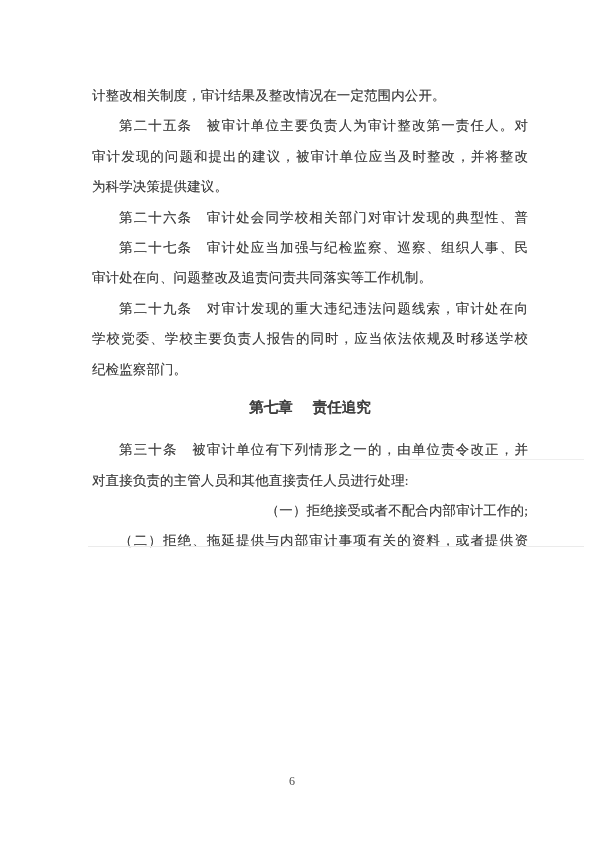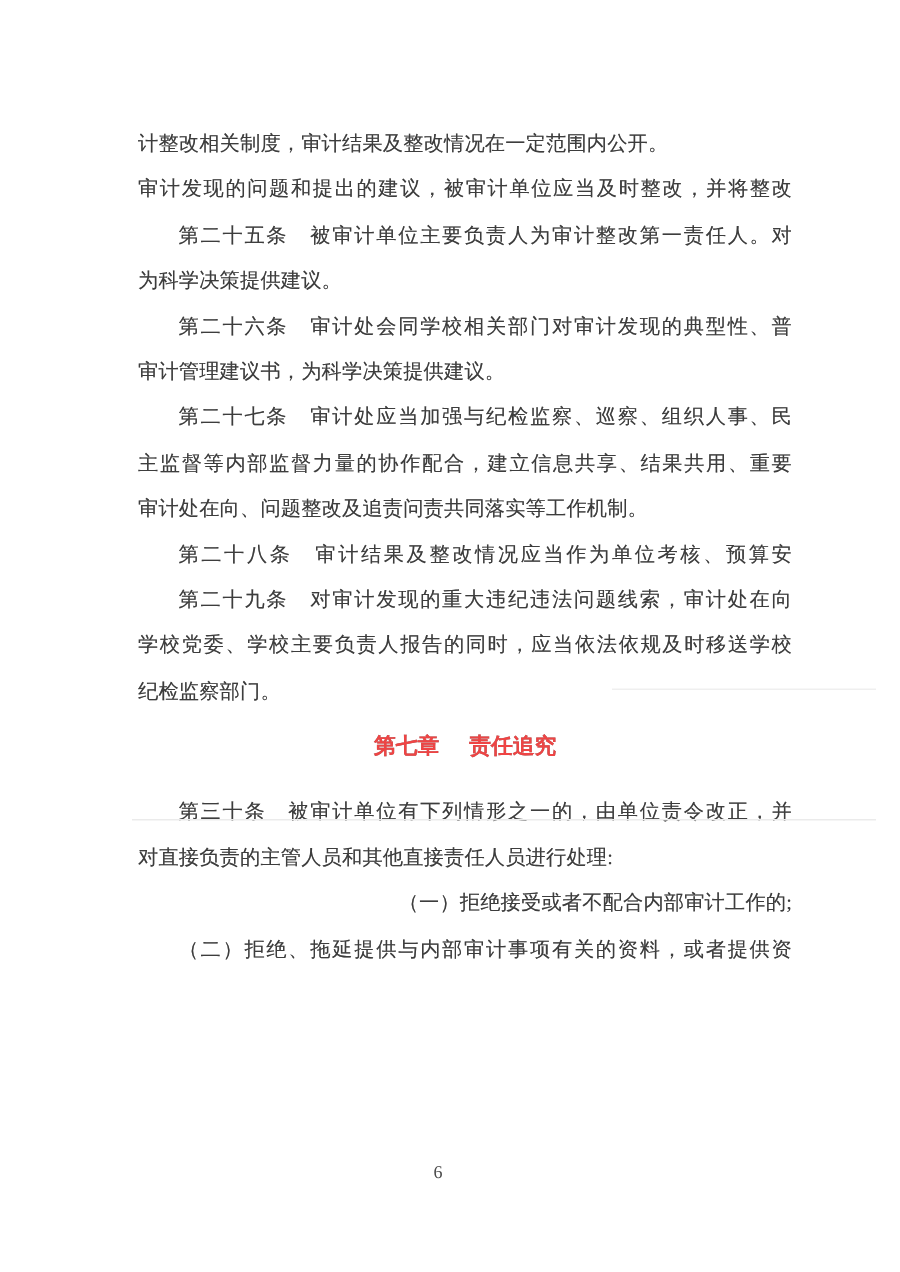--- a/index.html
+++ b/index.html
@@ -49,21 +49,21 @@
   .ln.first-end {
     text-indent: 27px;
     text-align: right;
   }
   .chapter-heading {
     margin-top: 7px;
     height: 30.4px;
     line-height: 30.4px;
     font-size: 14.5px;
     font-weight: bold;
-    color: #ef4444;
+    color: #404040;
     text-align: center;
     text-shadow: 0 0 0.4px rgba(40,40,40,0.6);
   }
   .chapter-heading .chapter-title-part {
     margin-left: 20px;
   }
   .ln.article-30 {
     margin-top: 13px;
   }
   .page-number {
@@ -92,29 +92,26 @@
     background: #f3f3f3;
   }
 </style>
 </head>
 <body>
 
 <div class="page">
 
   <div class="doc">
     <div class="ln end">计整改相关制度，审计结果及整改情况在一定范围内公开。</div>
+    <div class="ln first">第二十五条　被审计单位主要负责人为审计整改第一责任人。对</div>
     <div class="ln mid">审计发现的问题和提出的建议，被审计单位应当及时整改，并将整改</div>
-    <div class="ln first">第二十五条　被审计单位主要负责人为审计整改第一责任人。对</div>
     <div class="ln end">为科学决策提供建议。</div>
     <div class="ln first">第二十六条　审计处会同学校相关部门对审计发现的典型性、普</div>
-    <div class="ln end">审计管理建议书，为科学决策提供建议。</div>
     <div class="ln first">第二十七条　审计处应当加强与纪检监察、巡察、组织人事、民</div>
-    <div class="ln mid">主监督等内部监督力量的协作配合，建立信息共享、结果共用、重要</div>
     <div class="ln end">审计处在向、问题整改及追责问责共同落实等工作机制。</div>
-    <div class="ln first">第二十八条　审计结果及整改情况应当作为单位考核、预算安</div>
     <div class="ln first">第二十九条　对审计发现的重大违纪违法问题线索，审计处在向</div>
     <div class="ln mid">学校党委、学校主要负责人报告的同时，应当依法依规及时移送学校</div>
     <div class="ln end">纪检监察部门。</div>
 
     <div class="chapter-heading">
       <span>第七章</span><span class="chapter-title-part">责任追究</span>
     </div>
 
     <div class="ln first article-30">第三十条　被审计单位有下列情形之一的，由单位责令改正，并</div>
     <div class="ln end">对直接负责的主管人员和其他直接责任人员进行处理:</div>

